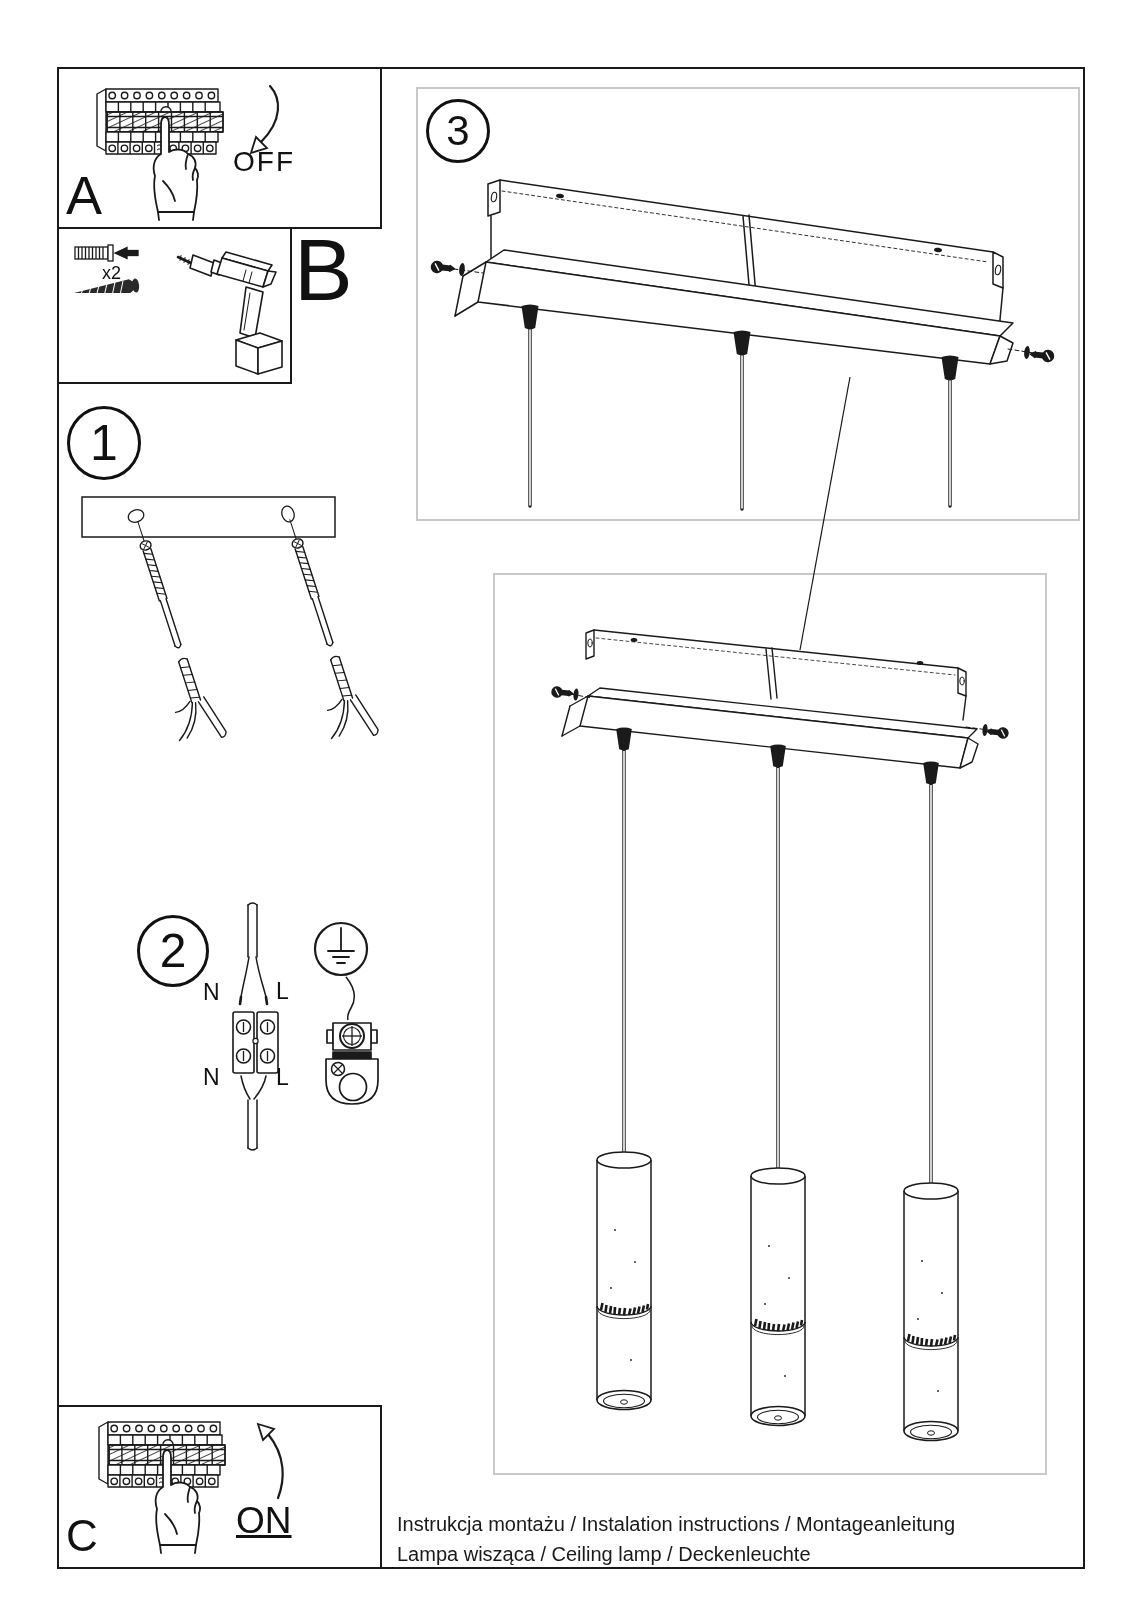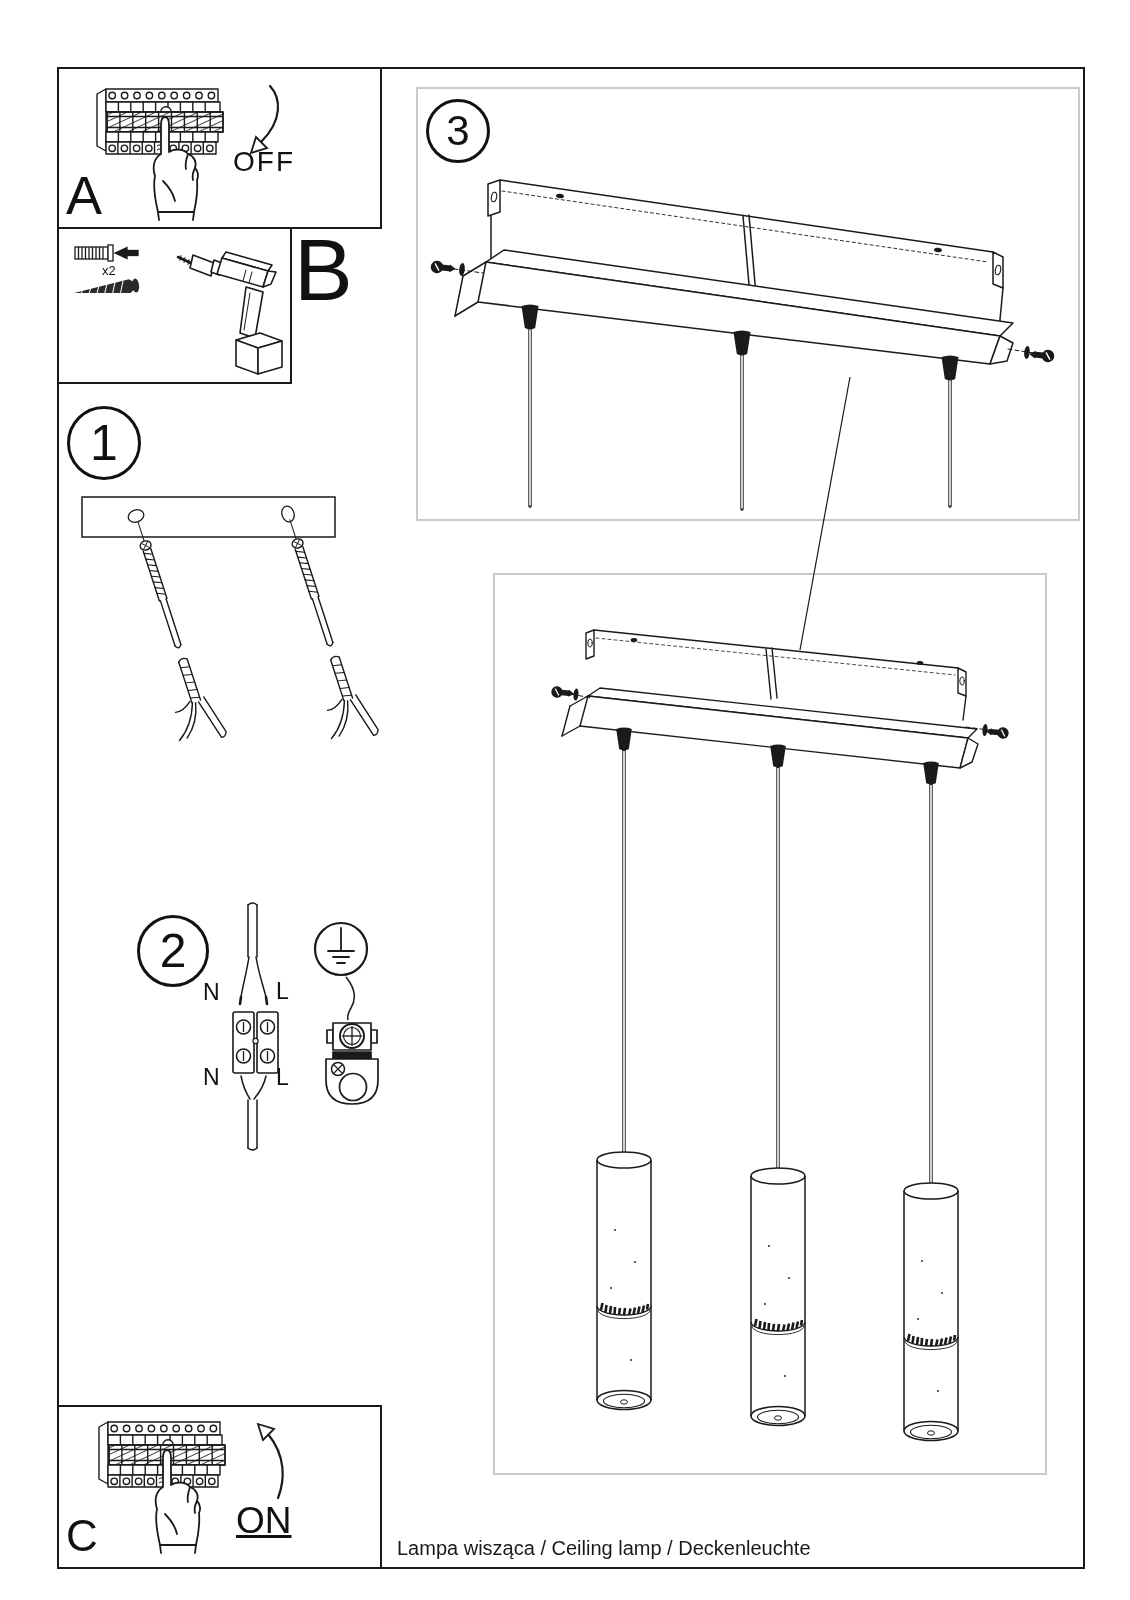--- a/index.html
+++ b/index.html
@@ -403,32 +403,33 @@
     <g fill="none" stroke="#1a1a1a" stroke-width="2.2" stroke-linecap="round">
       <path d="M278,1498 C285,1480 286,1456 268,1434"></path>
       <polygon points="258,1424 274,1429 263,1440" fill="#fff" stroke-width="1.8"></polygon>
     </g>
   </svg>
 
   <div class="abs big-letter" style="left:66px;top:168px;font-size:54px;">A</div>
   <div class="abs" style="left:233px;top:146px;font-size:28px;letter-spacing:2px;">OFF</div>
 
   <div class="abs" style="left:294px;top:226px;font-size:88px;line-height:1;">B</div>
-  <div class="abs" style="left:102px;top:263px;font-size:13px;">x2</div>
+  <div class="abs" style="left:102px;top:263px;font-size:18px;">x2</div>
 
   <div class="abs circle-num" style="left:67px;top:406px;width:68px;height:68px;font-size:50px;">1</div>
 
   <div class="abs circle-num" style="left:137px;top:915px;width:66px;height:66px;font-size:48px;">2</div>
   <div class="abs nl" style="left:203px;top:981px;">N</div>
   <div class="abs nl" style="left:276px;top:980px;">L</div>
   <div class="abs nl" style="left:203px;top:1066px;">N</div>
   <div class="abs nl" style="left:276px;top:1066px;">L</div>
 
   <div class="abs circle-num" style="left:426px;top:99px;width:58px;height:58px;font-size:42px;">3</div>
 
   <div class="abs" style="left:66px;top:1514px;font-size:44px;line-height:1;">C</div>
   <div class="abs" style="left:236px;top:1500px;font-size:37px;text-decoration:underline;">ON</div>
 
   <div class="abs" style="left:397px;top:1514px;">
-    <div class="footer-line" style="margin-top:24px;">Lampa wisząca / Ceiling lamp / Deckenleuchte</div>
+    <div class="footer-line">Instrukcja montażu / Instalation instructions / Montageanleitung</div>
+    <div class="footer-line" style="margin-top:10px;">Lampa wisząca / Ceiling lamp / Deckenleuchte</div>
   </div>
 
 </div>
 
 </body></html>

